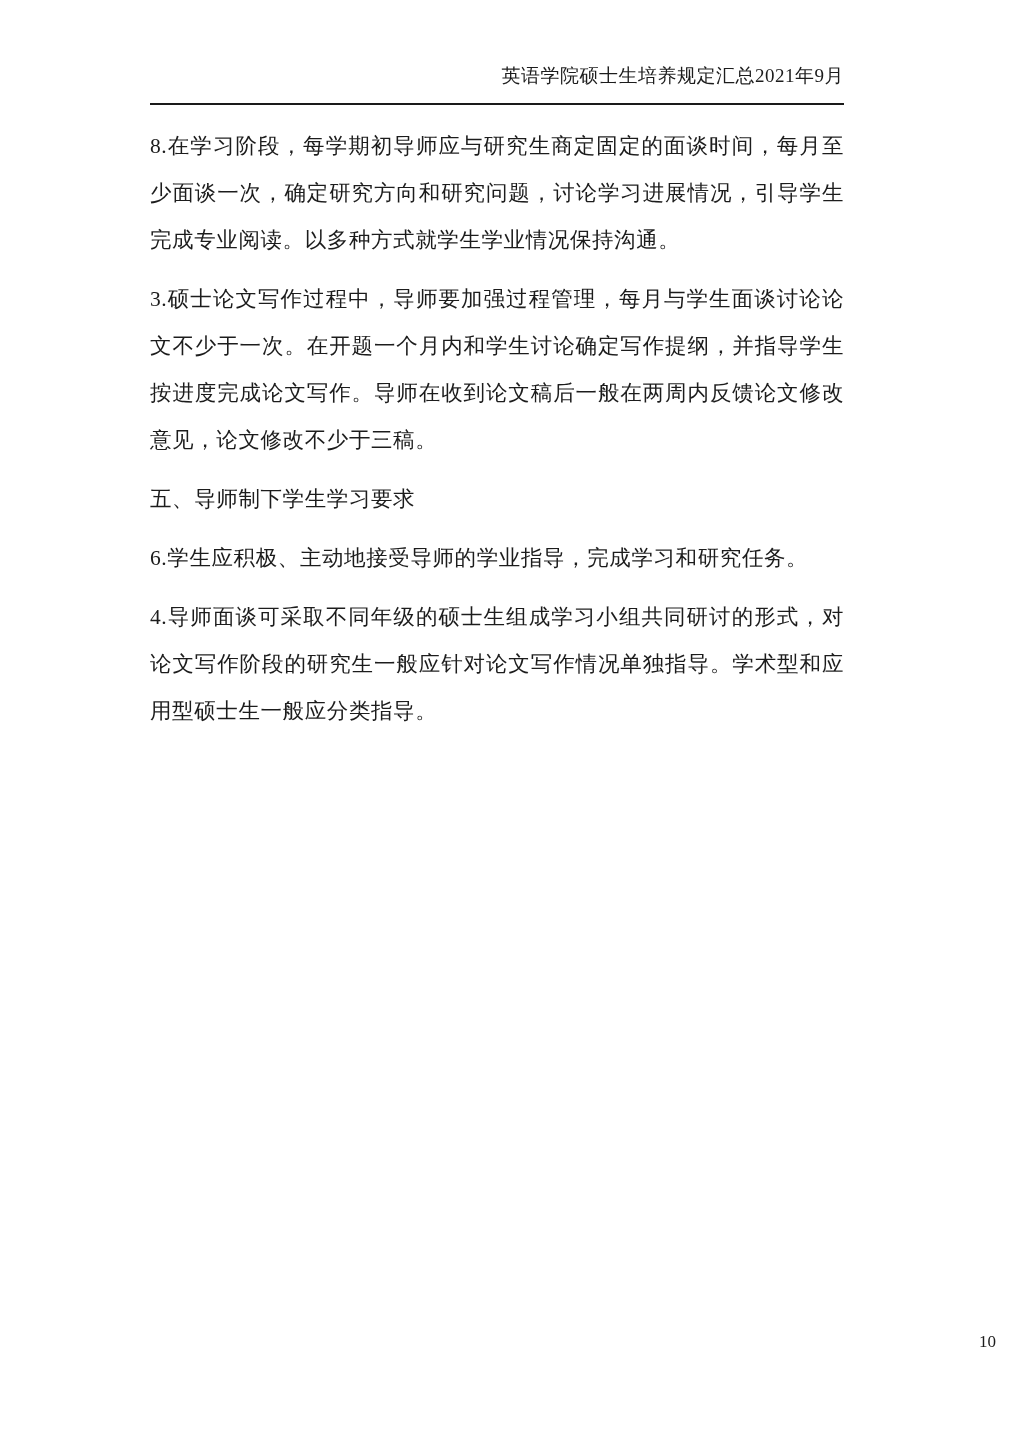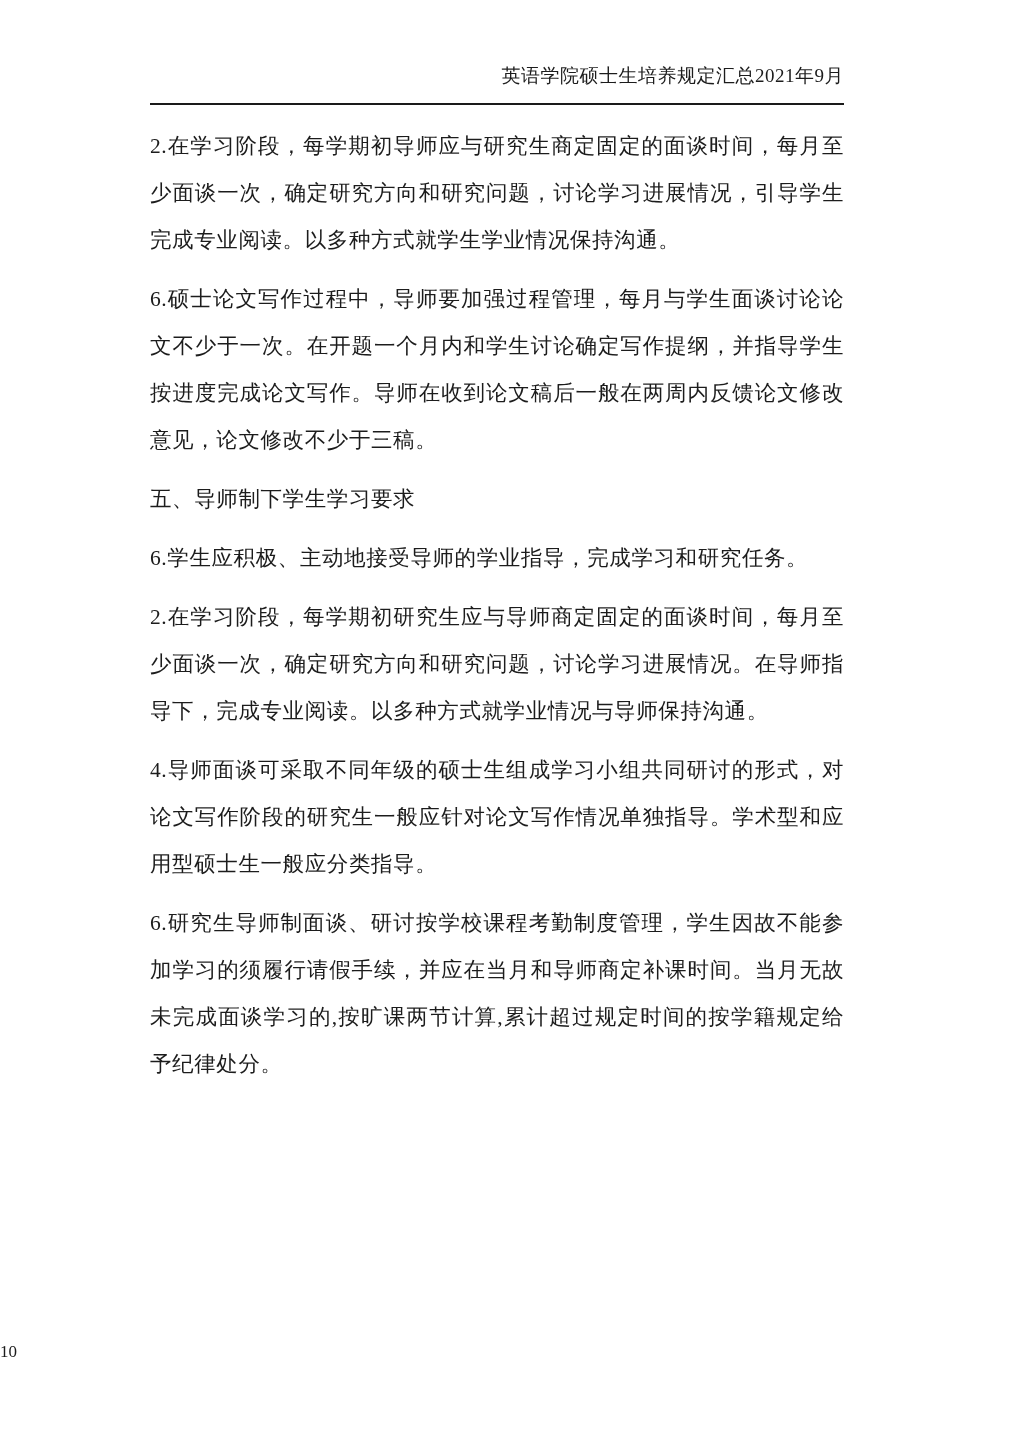--- a/index.html
+++ b/index.html
@@ -43,44 +43,42 @@
   }
   .doc-body p {
     margin: 0 0 12px 0;
   }
   .doc-body p.section-heading {
     margin: 0 0 12px 0;
   }
   .footer {
     position: absolute;
     left: 0;
-    bottom: 85px;
+    bottom: 95px;
     width: 100%;
-    text-align: left;
+    text-align: right;
     font-size: 17px;
     color: #1c1c1c;
   }
 </style>
 </head>
 <body>
 
 <div class="page">
 
   <div>
     <div class="header-title">英语学院硕士生培养规定汇总2021年9月</div>
     <div class="header-rule"></div>
   </div>
 
   <div class="doc-body">
-    <p>2.在学习阶段，每学期初导师应与研究生商定固定的面谈时间，每月至少面谈一次，确定研究方向和研究问题，讨论学习进展情况，引导学生完成专业阅读。以多种方式就学生学业情况保持沟通。</p>
-    <p>6.硕士论文写作过程中，导师要加强过程管理，每月与学生面谈讨论论文不少于一次。在开题一个月内和学生讨论确定写作提纲，并指导学生按进度完成论文写作。导师在收到论文稿后一般在两周内反馈论文修改意见，论文修改不少于三稿。</p>
+    <p>8.在学习阶段，每学期初导师应与研究生商定固定的面谈时间，每月至少面谈一次，确定研究方向和研究问题，讨论学习进展情况，引导学生完成专业阅读。以多种方式就学生学业情况保持沟通。</p>
+    <p>3.硕士论文写作过程中，导师要加强过程管理，每月与学生面谈讨论论文不少于一次。在开题一个月内和学生讨论确定写作提纲，并指导学生按进度完成论文写作。导师在收到论文稿后一般在两周内反馈论文修改意见，论文修改不少于三稿。</p>
     <p class="section-heading">五、导师制下学生学习要求</p>
     <p>6.学生应积极、主动地接受导师的学业指导，完成学习和研究任务。</p>
-    <p>2.在学习阶段，每学期初研究生应与导师商定固定的面谈时间，每月至少面谈一次，确定研究方向和研究问题，讨论学习进展情况。在导师指导下，完成专业阅读。以多种方式就学业情况与导师保持沟通。</p>
     <p>4.导师面谈可采取不同年级的硕士生组成学习小组共同研讨的形式，对论文写作阶段的研究生一般应针对论文写作情况单独指导。学术型和应用型硕士生一般应分类指导。</p>
-    <p>6.研究生导师制面谈、研讨按学校课程考勤制度管理，学生因故不能参加学习的须履行请假手续，并应在当月和导师商定补课时间。当月无故未完成面谈学习的,按旷课两节计算,累计超过规定时间的按学籍规定给予纪律处分。</p>
   </div>
 
   <div class="footer">
     <span>10</span>
   </div>
 
 </div>
 
 </body></html>

